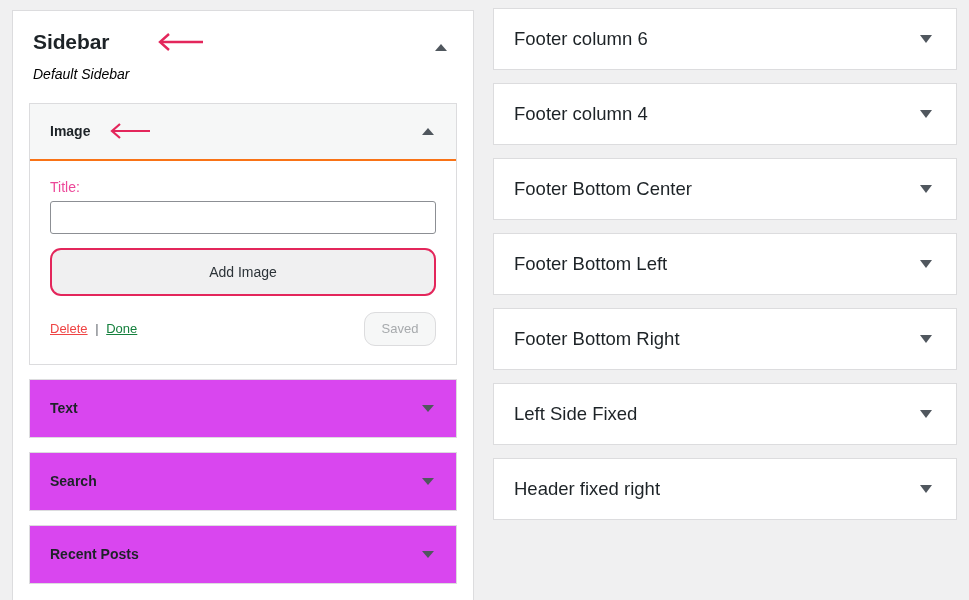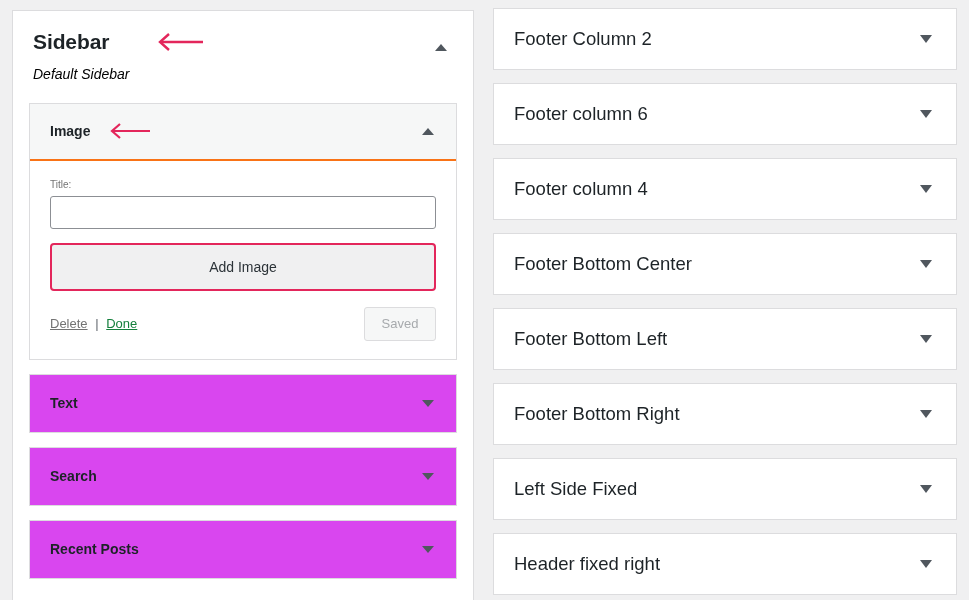--- a/index.html
+++ b/index.html
@@ -110,22 +110,22 @@
     border-left: 6px solid transparent;
     border-right: 6px solid transparent;
     border-top: 7px solid #50575e;
   }
   .widget-body {
     padding: 18px 20px 18px 20px;
     background: #fff;
   }
   .field-label {
     display: block;
-    font-size: 10px;
-    color: #737373;
+    font-size: 14px;
+    color: #ec4899;
     margin-bottom: 6px;
   }
   .text-input {
     width: 100%;
     height: 33px;
     border: 1px solid #8c8f94;
     border-radius: 3px;
     background: #fff;
     font-size: 14px;
     padding: 0 8px;
@@ -137,50 +137,50 @@
     display: block;
     width: 100%;
     height: 48px;
     margin-top: 14px;
     background: #f0f0f1;
     border: 2px solid #e3265b;
     color: #2c3338;
     font-size: 14px;
     font-family: "Liberation Sans", sans-serif;
     cursor: pointer;
-    border-radius: 4px;
+    border-radius: 11px;
   }
   .widget-foot {
     display: flex;
     align-items: center;
     justify-content: space-between;
     margin-top: 16px;
   }
   .foot-links {
     font-size: 13px;
     color: #50575e;
   }
   .link-delete {
-    color: #737373;
+    color: #ef4444;
     text-decoration: underline;
     cursor: pointer;
   }
   .link-sep { color: #646970; margin: 0 4px; }
   .link-done {
     color: #15803d;
     text-decoration: underline;
     cursor: pointer;
   }
   .saved-btn {
     min-width: 72px;
     height: 34px;
     padding: 0 12px;
     background: #f6f7f7;
     border: 1px solid #dcdcde;
-    border-radius: 3px;
+    border-radius: 11px;
     color: #a7aaad;
     font-size: 13px;
     font-family: "Liberation Sans", sans-serif;
     cursor: default;
   }
 
   
   .right-col {
     position: absolute;
     left: 493px; top: 8px;
@@ -295,26 +295,20 @@
             <span class="tri-down"></span>
           </span>
         </div>
       </div>
 
     </div>
   </div>
 
   <div class="right-col">
 
-    <div class="panel">
-      <span class="panel-title">Footer Column 2</span>
-      <span class="panel-toggle">
-        <span class="tri-down-sm"></span>
-      </span>
-    </div>
 
     <div class="panel">
       <span class="panel-title">Footer column 6</span>
       <span class="panel-toggle">
         <span class="tri-down-sm"></span>
       </span>
     </div>
 
     <div class="panel">
       <span class="panel-title">Footer column 4</span>

